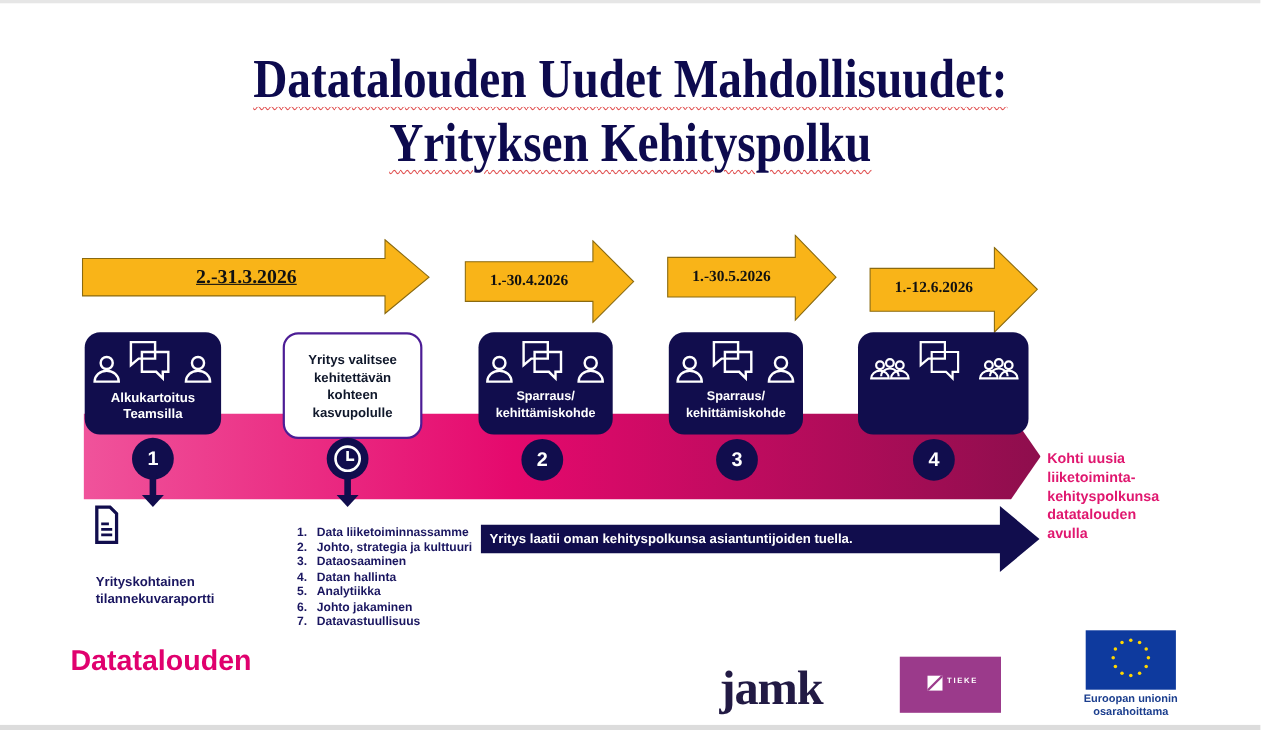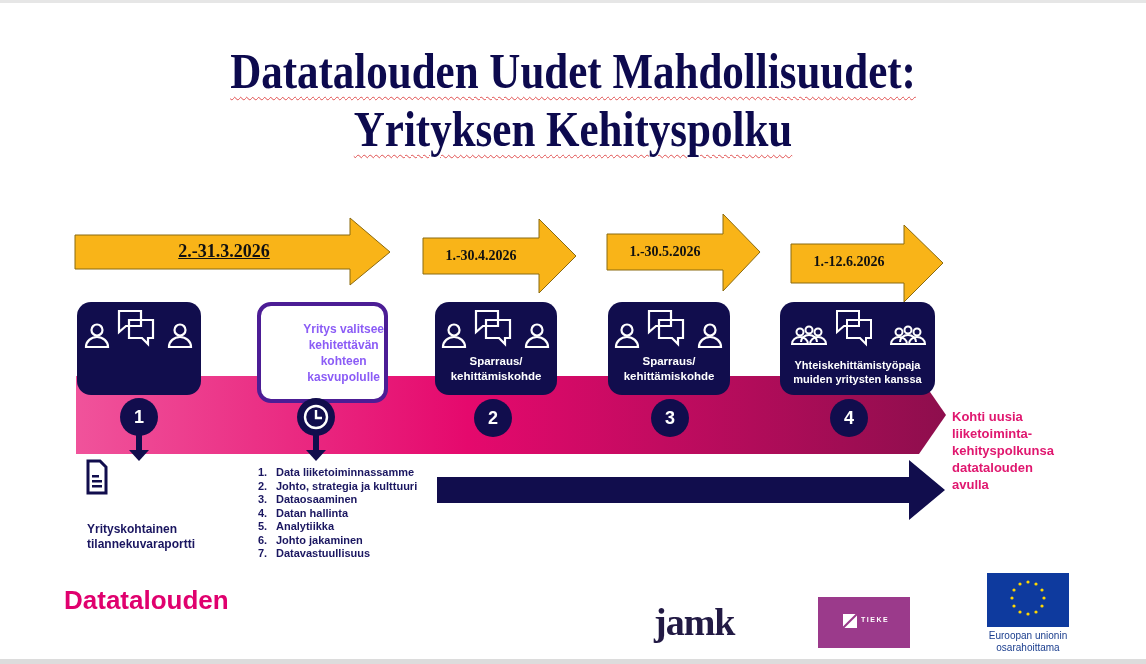--- a/index.html
+++ b/index.html
@@ -8,34 +8,34 @@
   .bottombar { position:absolute; left:0; top:659px; width:1146px; height:5px; background:#dcdcdc; }
   .title { position:absolute; left:0; top:42px; width:1146px; text-align:center; font-family:"Liberation Serif", serif; font-weight:bold; color:#0d0a4e; font-size:50px; line-height:58px; transform:scaleX(0.86); transform-origin:center; }
   .title span { text-decoration:underline wavy #e05050; text-decoration-thickness:1px; text-underline-offset:8px; }
   .date-arrow { position:absolute; }
   .date-arrow svg { position:absolute; left:0; top:0; }
   .date-arrow .lbl { position:absolute; font-family:"Liberation Serif", serif; font-weight:bold; color:#111; text-align:center; }
   .band { position:absolute; left:76px; top:376px; width:870px; height:78px; }
   .card { position:absolute; background:#110d4d; border-radius:14px; color:#fff; text-align:center; font-weight:bold; font-size:12px; line-height:15px; }
   .card .icons { position:absolute; left:0; top:6px; width:100%; height:40px; }
   .card .txt { position:absolute; left:0; width:100%; }
-  .white-card { position:absolute; left:257px; top:302px; width:123px; height:93px; background:#fff; border:4px solid #4c1d95; border-radius:14px; color:#8b5cf6; font-weight:bold; font-size:12px; line-height:16px; text-align:center; display:flex; align-items:center; justify-content:flex-end; }
+  .white-card { position:absolute; left:257px; top:302px; width:123px; height:93px; background:#fff; border:2px solid #4c1d95; border-radius:14px; color:#0f172a; font-weight:bold; font-size:12px; line-height:16px; text-align:center; display:flex; align-items:center; justify-content:center; }
   .badge { position:absolute; width:38px; height:38px; border-radius:50%; background:#110d4d; color:#fff; font-weight:bold; font-size:18px; line-height:38px; text-align:center; }
-  .list { position:absolute; left:258px; top:466px; font-size:11px; line-height:13.5px; color:#1a1660; font-weight:bold; margin:0; padding:0; list-style:none; }
+  .list { position:absolute; left:258px; top:466px; font-size:11px; line-height:13.5px; color:#1a1660; font-weight:bold; margin:12px; padding:0; list-style:none; }
   .list li span.n { display:inline-block; width:18px; }
   .report { position:absolute; left:87px; top:502px; color:#1a1660; font-weight:bold; font-size:12px; line-height:15px;margin-top:20px; }
   .navy-arrow { position:absolute; left:437px; top:460px; width:510px; height:60px; }
   .navy-arrow .lbl { position:absolute; left:8px; top:23px; color:#fff; font-weight:bold; font-size:12px; }
   .goal { position:absolute; left:952px; top:408px; color:#e0176f; font-weight:bold; font-size:13px; line-height:17px; }
   .brand { position:absolute; left:64px; top:586px; color:#e0006e; font-weight:bold; font-size:26px; line-height:29px; }
-  .jamk { position:absolute; left:654px; top:600px; color:#221a44; font-family:"Liberation Serif", serif; font-weight:bold; font-size:38px; letter-spacing:-1px; }
+  .jamk { position:absolute; left:654px; top:600px; color:#221a44; font-family:"Liberation Serif", serif; font-weight:bold; font-size:44px; letter-spacing:-1px; }
   .tieke { position:absolute; left:818px; top:597px; width:92px; height:51px; background:#9b3a8b; }
   .tieke .lbl { position:absolute; left:43px; top:19px; color:#fff; font-size:7px; letter-spacing:1.5px; font-weight:bold; }
   .eu { position:absolute; left:987px; top:573px; width:82px; height:54px; background:#0e3a9e; }
-  .eu-text { position:absolute; left:968px; top:630px; width:120px; text-align:center; font-size:10px; line-height:12px; font-weight:normal; color:#1b3e8e; }
+  .eu-text { position:absolute; left:968px; top:630px; width:120px; text-align:center; font-size:10px; line-height:12px; font-weight:bold; color:#1b3e8e; }
 </style>
 </head>
 <body>
 
 <div class="topbar"></div>
 
 <div class="title">
   <div><span>Datatalouden Uudet Mahdollisuudet:</span></div>
   <div><span>Yrityksen Kehityspolku</span></div>
 </div>
@@ -80,20 +80,24 @@
   <svg class="icons" viewBox="0 0 124 40">
     <g fill="none" stroke="#fff" stroke-width="2.2">
       <circle cx="20" cy="22" r="5.5"></circle>
         <path d="M9,39 a11,10 0 0 1 22,0 z"></path>
       <circle cx="103" cy="22" r="5.5"></circle>
         <path d="M92,39 a11,10 0 0 1 22,0 z"></path>
       <path d="M42,3 h22 v15 h-15 l-7,6 z"></path>
         <path d="M52,12 h24 v18 h-5 v6 l-6,-6 h-13 z"></path>
     </g>
   </svg>
+  <div class="txt" style="top:52px;">
+    <div>Alkukartoitus</div>
+    <div>Teamsilla</div>
+  </div>
 </div>
 
 <div class="white-card">
   <div>
     <div>Yritys valitsee</div>
     <div>kehitettävän</div>
     <div>kohteen</div>
     <div>kasvupolulle</div>
   </div>
 </div>
@@ -144,24 +148,20 @@
       <circle cx="119" cy="24" r="3.5"></circle>
         <circle cx="128" cy="22" r="3.5"></circle>
         <circle cx="137" cy="24" r="3.5"></circle>
       <path d="M111,36 a8,7 0 0 1 16,0 z"></path>
         <path d="M120,34 a8,7 0 0 1 16,0"></path>
         <path d="M129,36 a8,7 0 0 1 16,0 z"></path>
       <path d="M57,3 h22 v15 h-15 l-7,6 z"></path>
         <path d="M67,12 h24 v18 h-5 v6 l-6,-6 h-13 z"></path>
     </g>
   </svg>
-  <div class="txt" style="top:56px;font-size:11px;line-height:14px;">
-    <div>Yhteiskehittämistyöpaja</div>
-    <div>muiden yritysten kanssa</div>
-  </div>
 </div>
 
 <div class="badge" style="left:120px;top:398px;">1</div>
 <svg style="position:absolute;left:127px;top:430px;" width="24" height="32">
     <rect x="9" y="0" width="6" height="22" fill="#110d4d"></rect>
     <polygon points="2,20 22,20 12,31" fill="#110d4d"></polygon>
   </svg>
 
 <div class="badge" style="left:297px;top:398px;">
   <svg width="38" height="38" viewBox="0 0 38 38">
@@ -196,20 +196,21 @@
   <li><span class="n">4.</span><span>Datan hallinta</span></li>
   <li><span class="n">5.</span><span>Analytiikka</span></li>
   <li><span class="n">6.</span><span>Johto jakaminen</span></li>
   <li><span class="n">7.</span><span>Datavastuullisuus</span></li>
 </ol>
 
 <div class="navy-arrow">
   <svg width="510" height="60">
       <polygon points="0,17 472,17 472,0 508,30 472,60 472,43 0,43" fill="#110d4d"></polygon>
     </svg>
+  <div class="lbl">Yritys laatii oman kehityspolkunsa asiantuntijoiden tuella.</div>
 </div>
 
 <div class="goal">
   <div>Kohti uusia</div>
   <div>liiketoiminta-</div>
   <div>kehityspolkunsa</div>
   <div>datatalouden</div>
   <div>avulla</div>
 </div>
 

